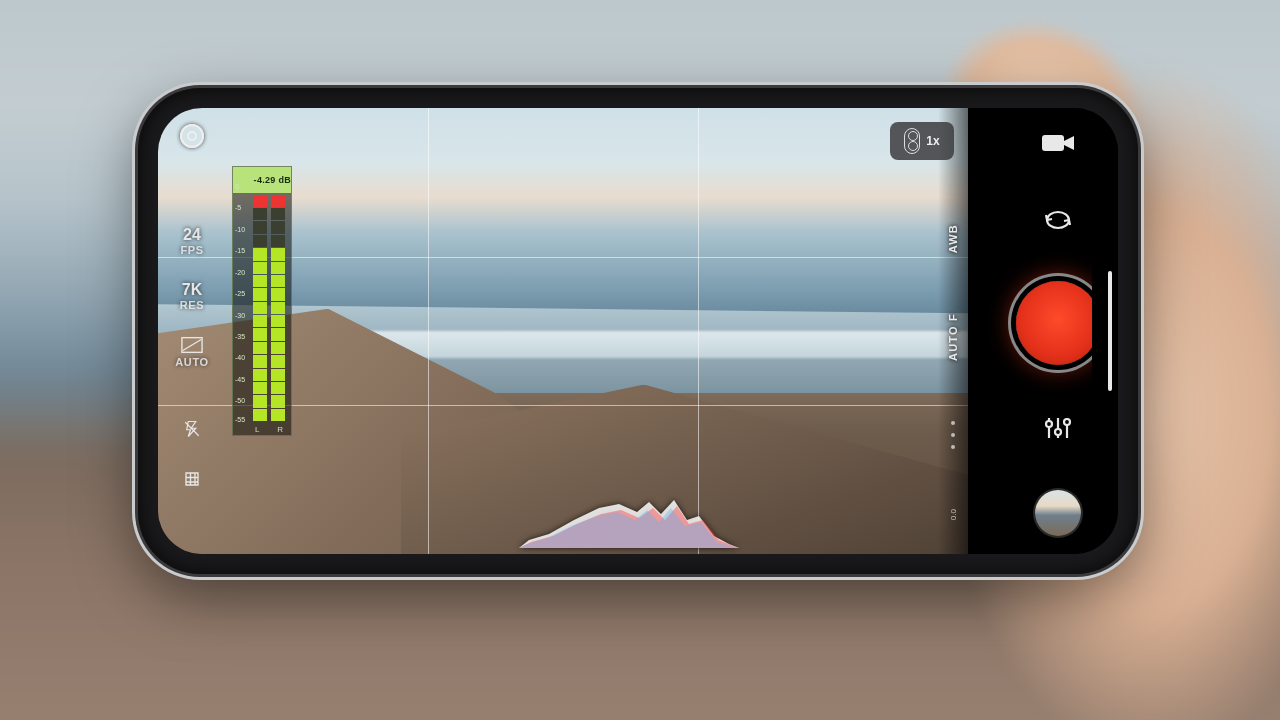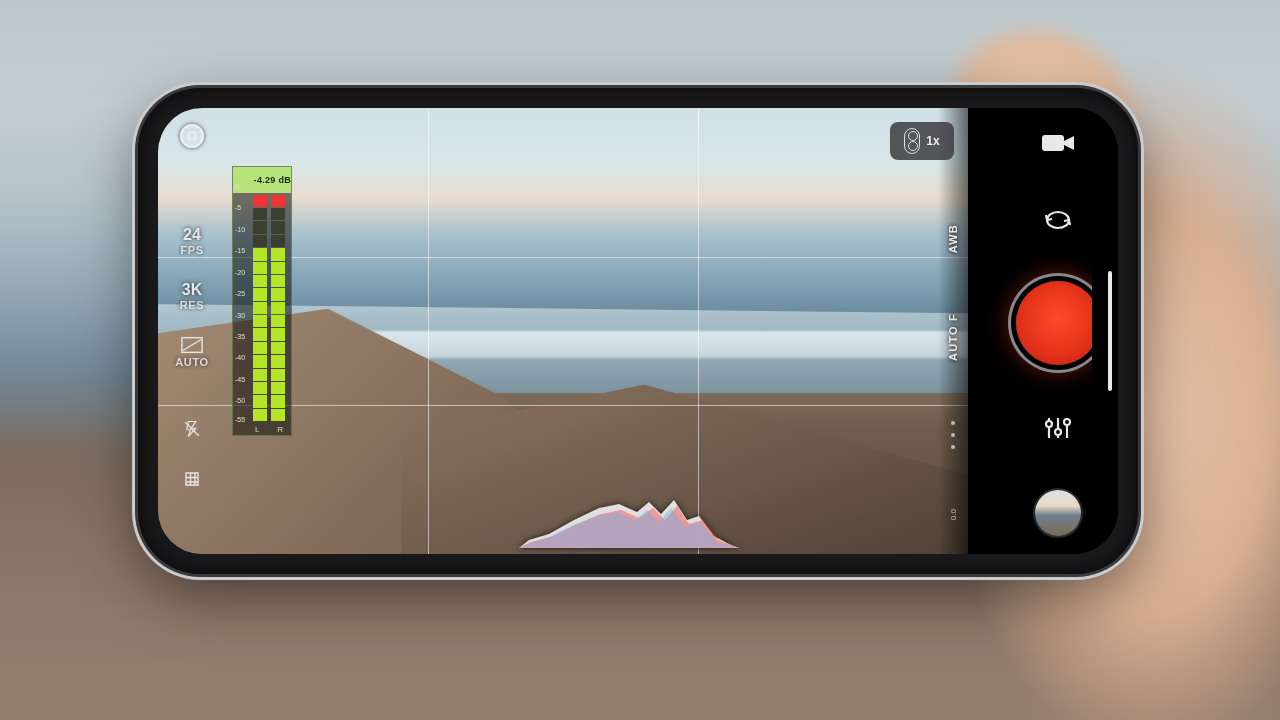--- a/index.html
+++ b/index.html
@@ -201,21 +201,21 @@
       <div class="grid-line gh2"></div>
 
       <div class="bullseye"></div>
 
       <div class="left-strip">
         <div class="ls-item">
           <div class="ls-big">24</div>
           <div class="ls-sub">FPS</div>
         </div>
         <div class="ls-item">
-          <div class="ls-big">3K</div>
+          <div class="ls-big">7K</div>
           <div class="ls-sub">RES</div>
         </div>
         <div class="ls-item">
           <svg class="ls-icon" viewBox="0 0 24 18">
               <rect x="1" y="1" width="22" height="16" fill="none" stroke="#e6e6e6" stroke-width="1.5"></rect>
               <path d="M2 15 L22 3" stroke="#e6e6e6" stroke-width="1.5" fill="none"></path>
             </svg>
           <div class="ls-sub">AUTO</div>
         </div>
         <div class="ls-item" style="margin-top:28px">

